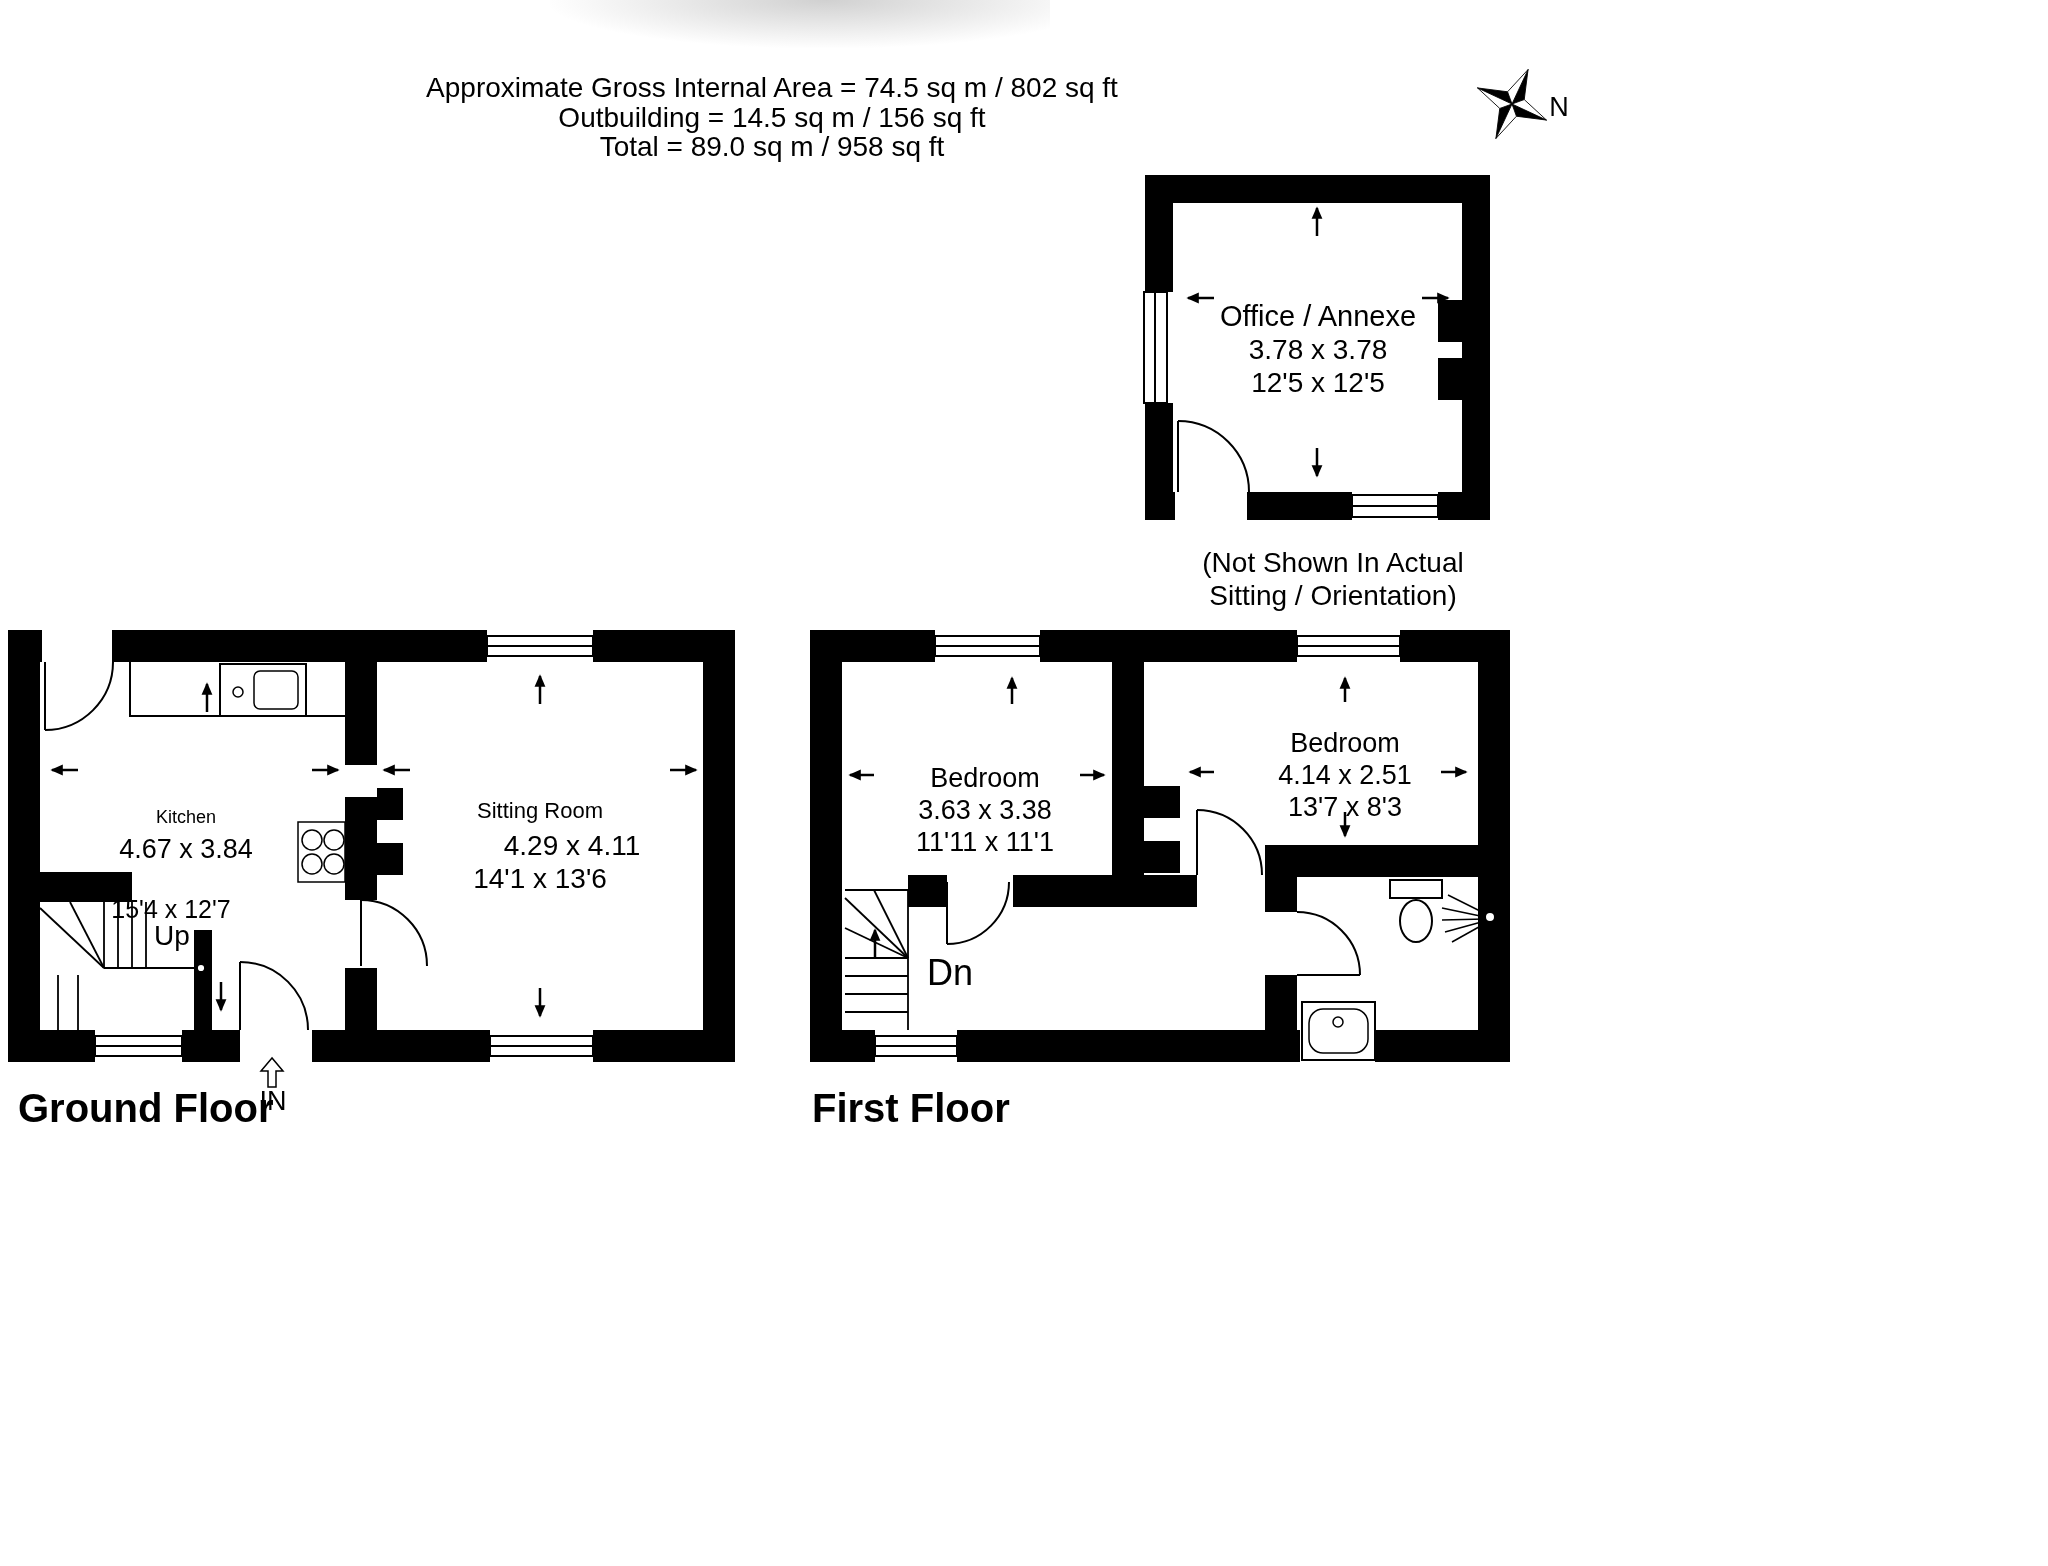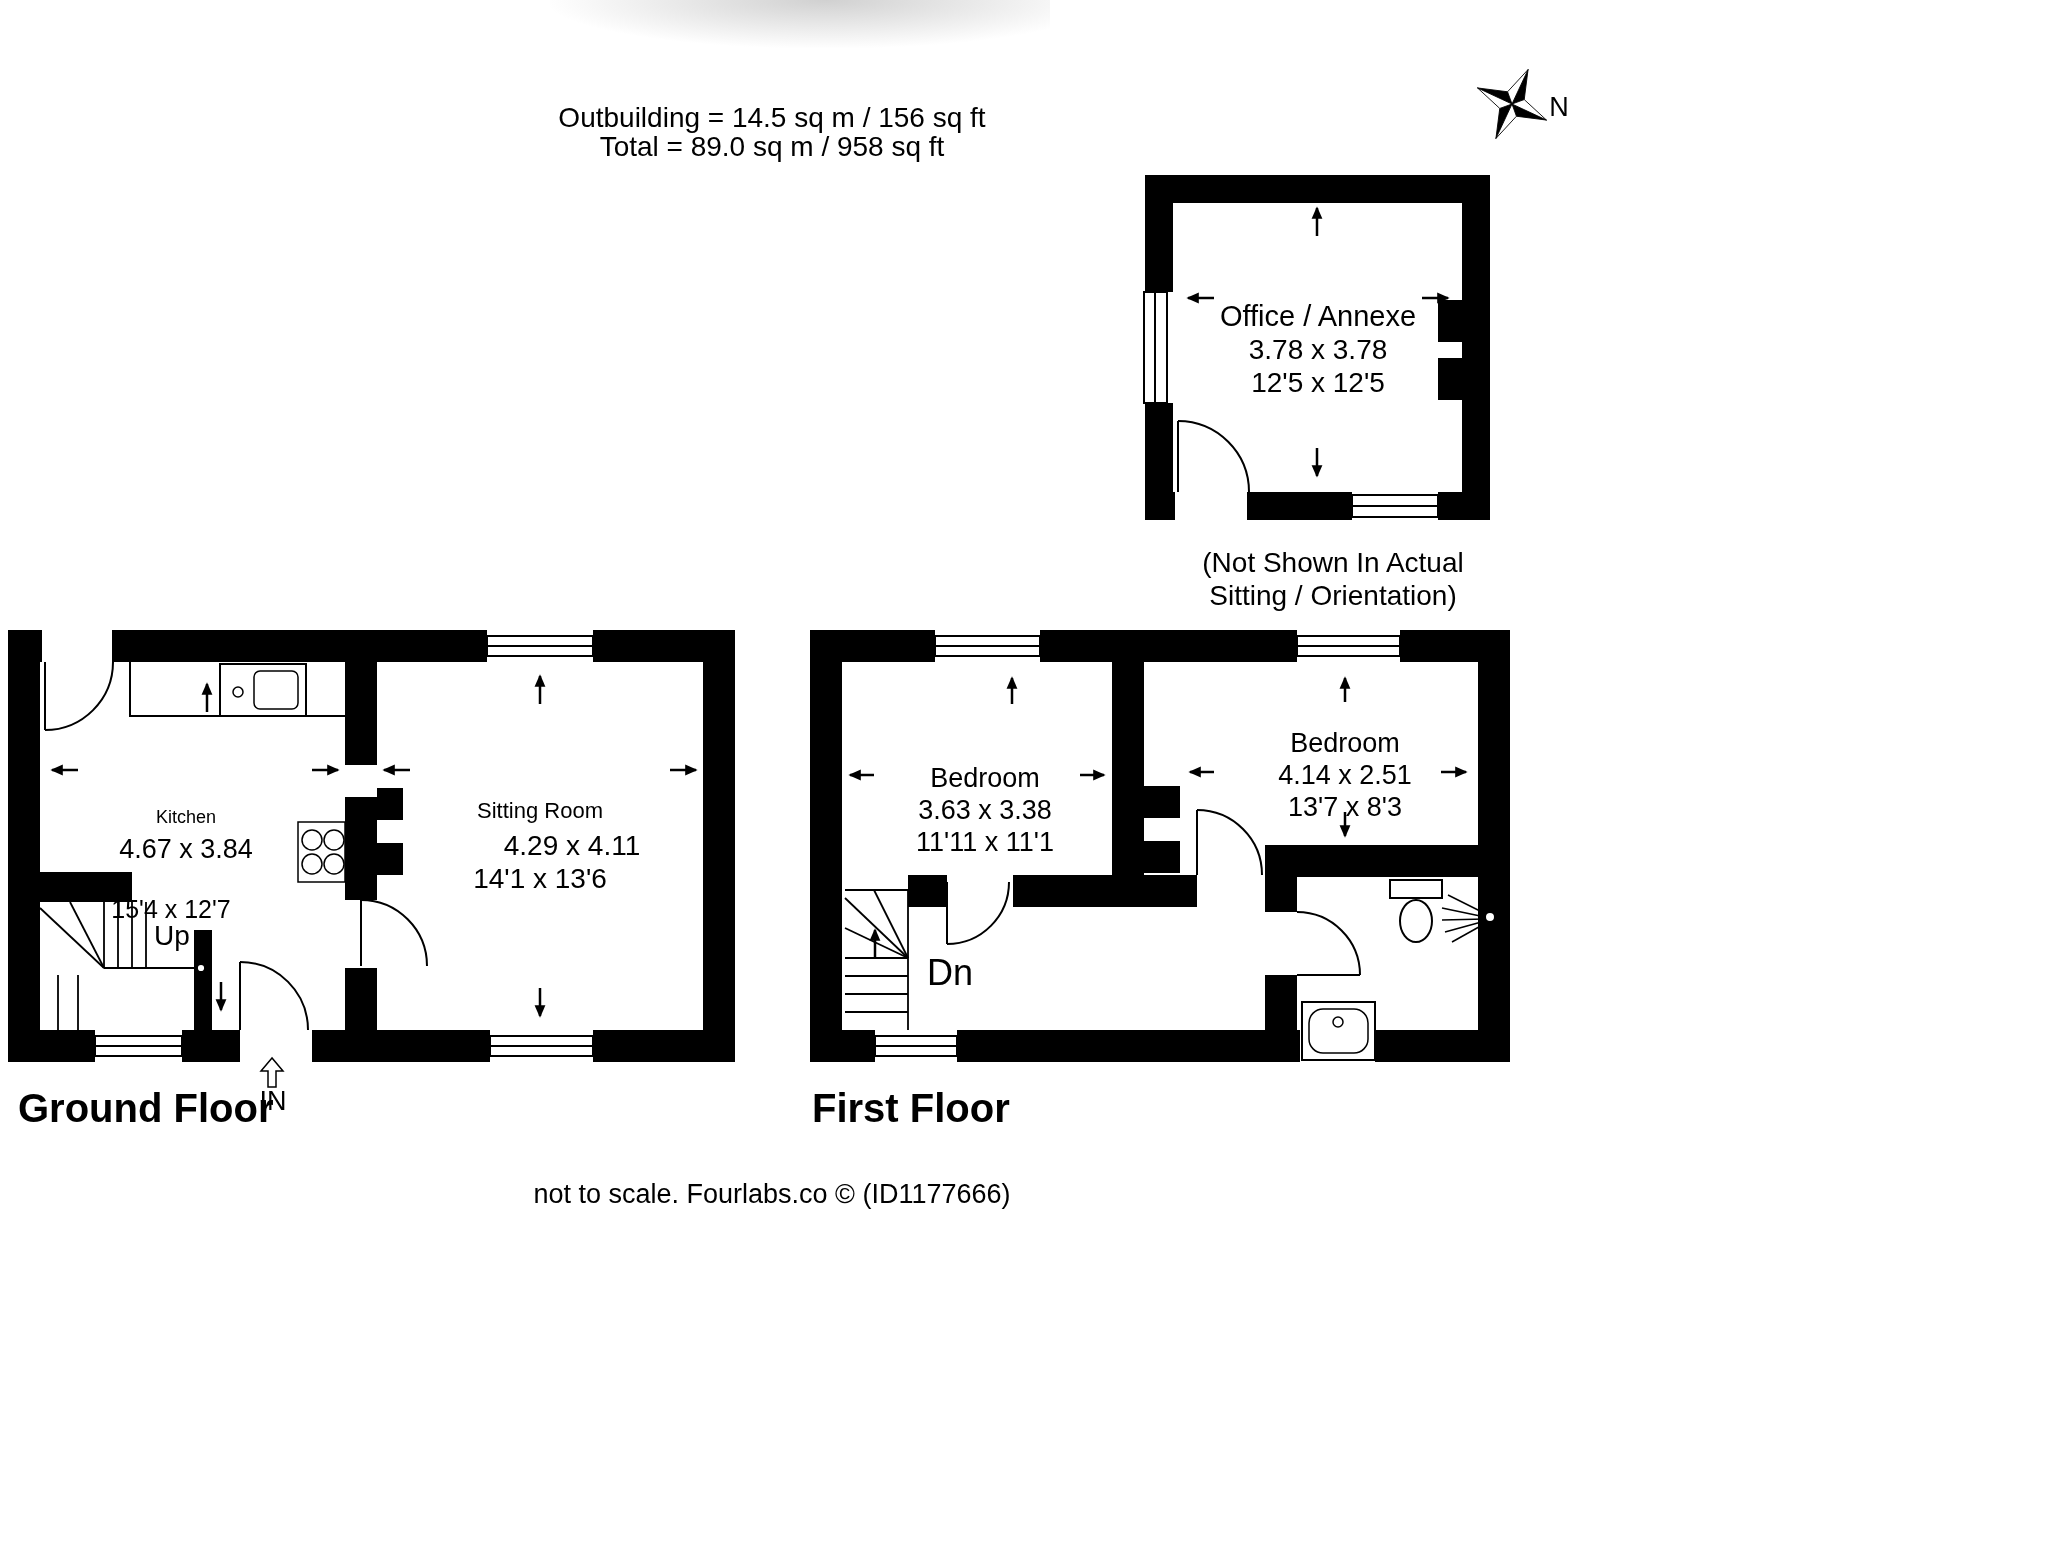--- a/index.html
+++ b/index.html
@@ -203,20 +203,21 @@
         <line x1="1080" y1="775" x2="1104" y2="775" marker-end="url(#ah)"></line>
         <line x1="1345" y1="702" x2="1345" y2="678" marker-end="url(#ah)"></line>
         <line x1="1345" y1="812" x2="1345" y2="836" marker-end="url(#ah)"></line>
         <line x1="1214" y1="772" x2="1190" y2="772" marker-end="url(#ah)"></line>
         <line x1="1441" y1="772" x2="1466" y2="772" marker-end="url(#ah)"></line>
         <line x1="875" y1="958" x2="875" y2="930" marker-end="url(#ah)"></line>
       </g>
     </g>
   </svg>
 
+  <div class="txt" style="left:772px; top:88px;  font-size:28px;">Approximate Gross Internal Area = 74.5 sq m / 802 sq ft</div>
   <div class="txt" style="left:772px; top:118px; font-size:28px;">Outbuilding = 14.5 sq m / 156 sq ft</div>
   <div class="txt" style="left:772px; top:147px; font-size:28px;">Total = 89.0 sq m / 958 sq ft</div>
 
   <div class="txt" style="left:1559px; top:107px; font-size:27px;">N</div>
 
   <div class="txt" style="left:1318px; top:316px; font-size:29px;">Office / Annexe</div>
   <div class="txt" style="left:1318px; top:350px; font-size:28px;">3.78 x 3.78</div>
   <div class="txt" style="left:1318px; top:383px; font-size:28px;">12'5 x 12'5</div>
   <div class="txt" style="left:1333px; top:563px; font-size:28px;">(Not Shown In Actual</div>
   <div class="txt" style="left:1333px; top:596px; font-size:28px;">Sitting / Orientation)</div>
@@ -238,15 +239,14 @@
 
   <div class="txt" style="left:1345px; top:743px; font-size:27px;">Bedroom</div>
   <div class="txt" style="left:1345px; top:775px; font-size:27px;">4.14 x 2.51</div>
   <div class="txt" style="left:1345px; top:807px; font-size:27px;">13'7 x 8'3</div>
 
   <div class="txt" style="left:950px; top:973px; font-size:36px;">Dn</div>
 
   <div class="floor-title" style="left:18px;  top:1086px;">Ground Floor</div>
   <div class="floor-title" style="left:812px; top:1086px;">First Floor</div>
 
-  <div class="txt" style="left:772px; top:1194px; font-size:27px;">not to scale. Fourlabs.co © (ID1177666)</div>
 
 </div>
 
 </body></html>

